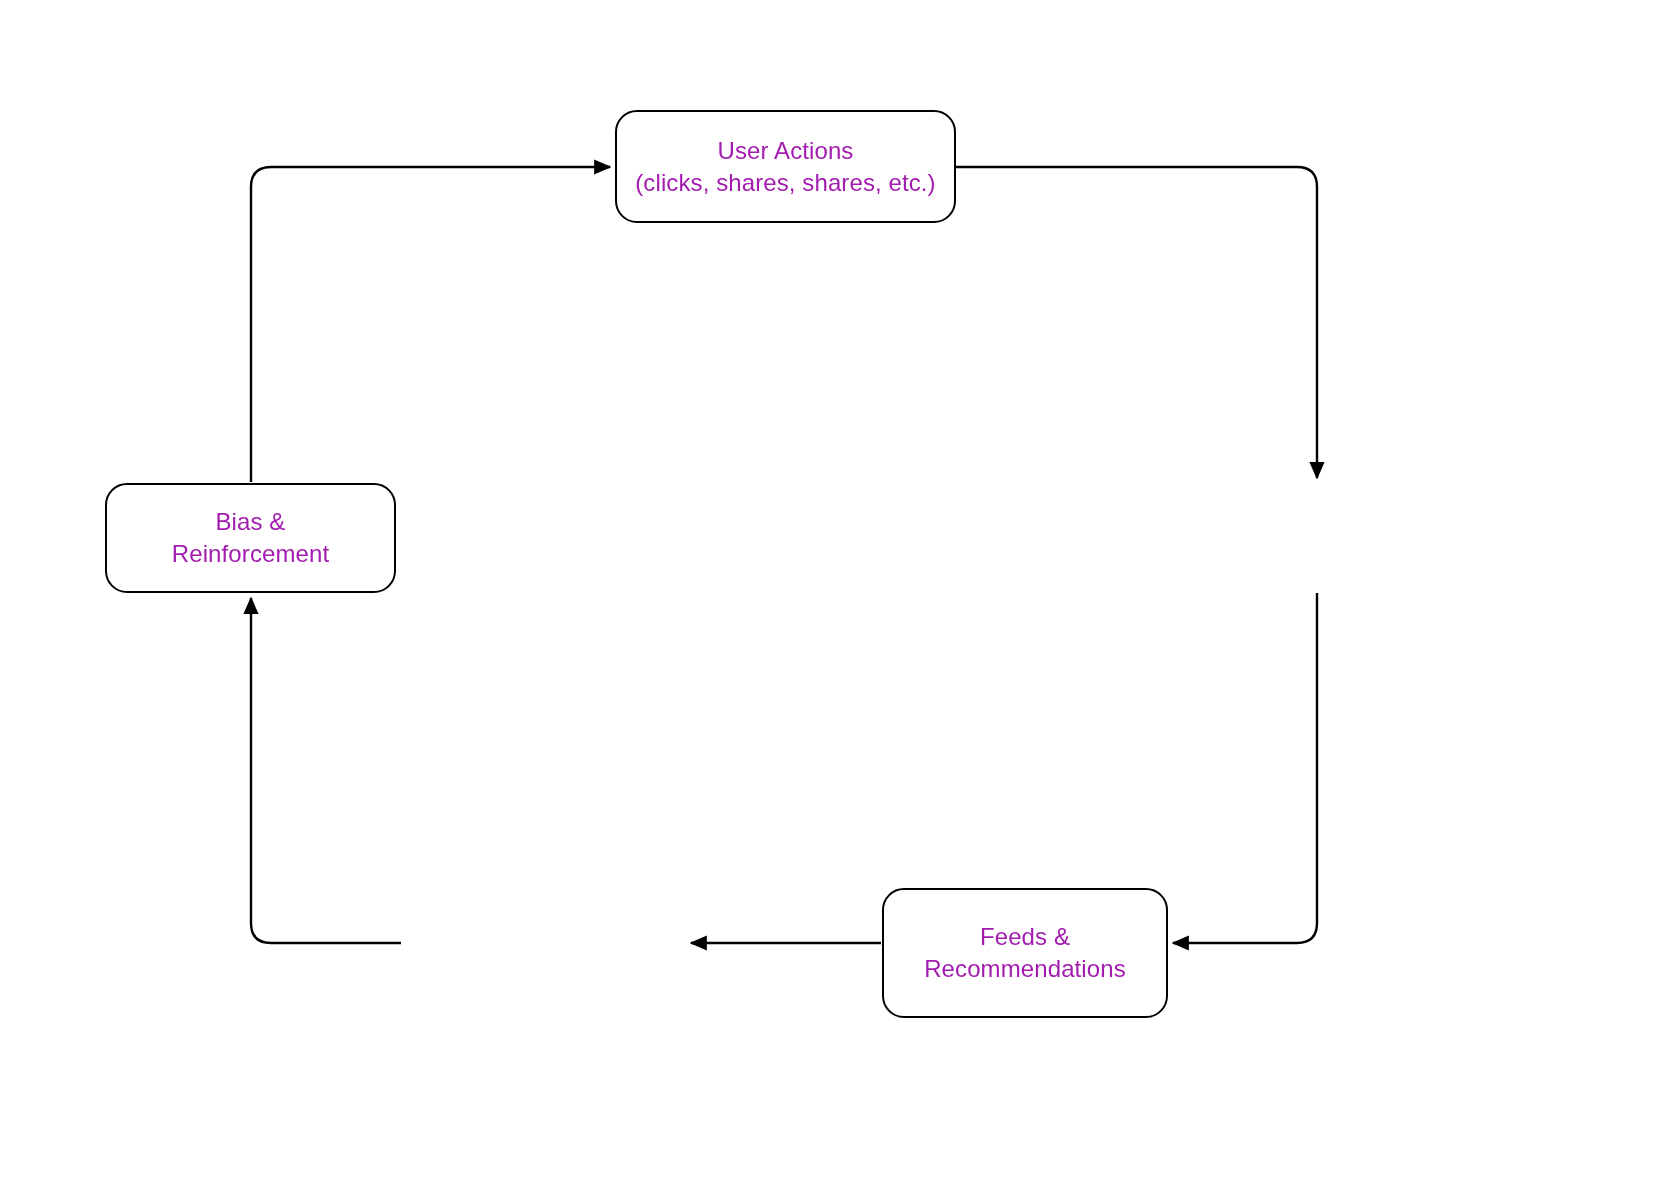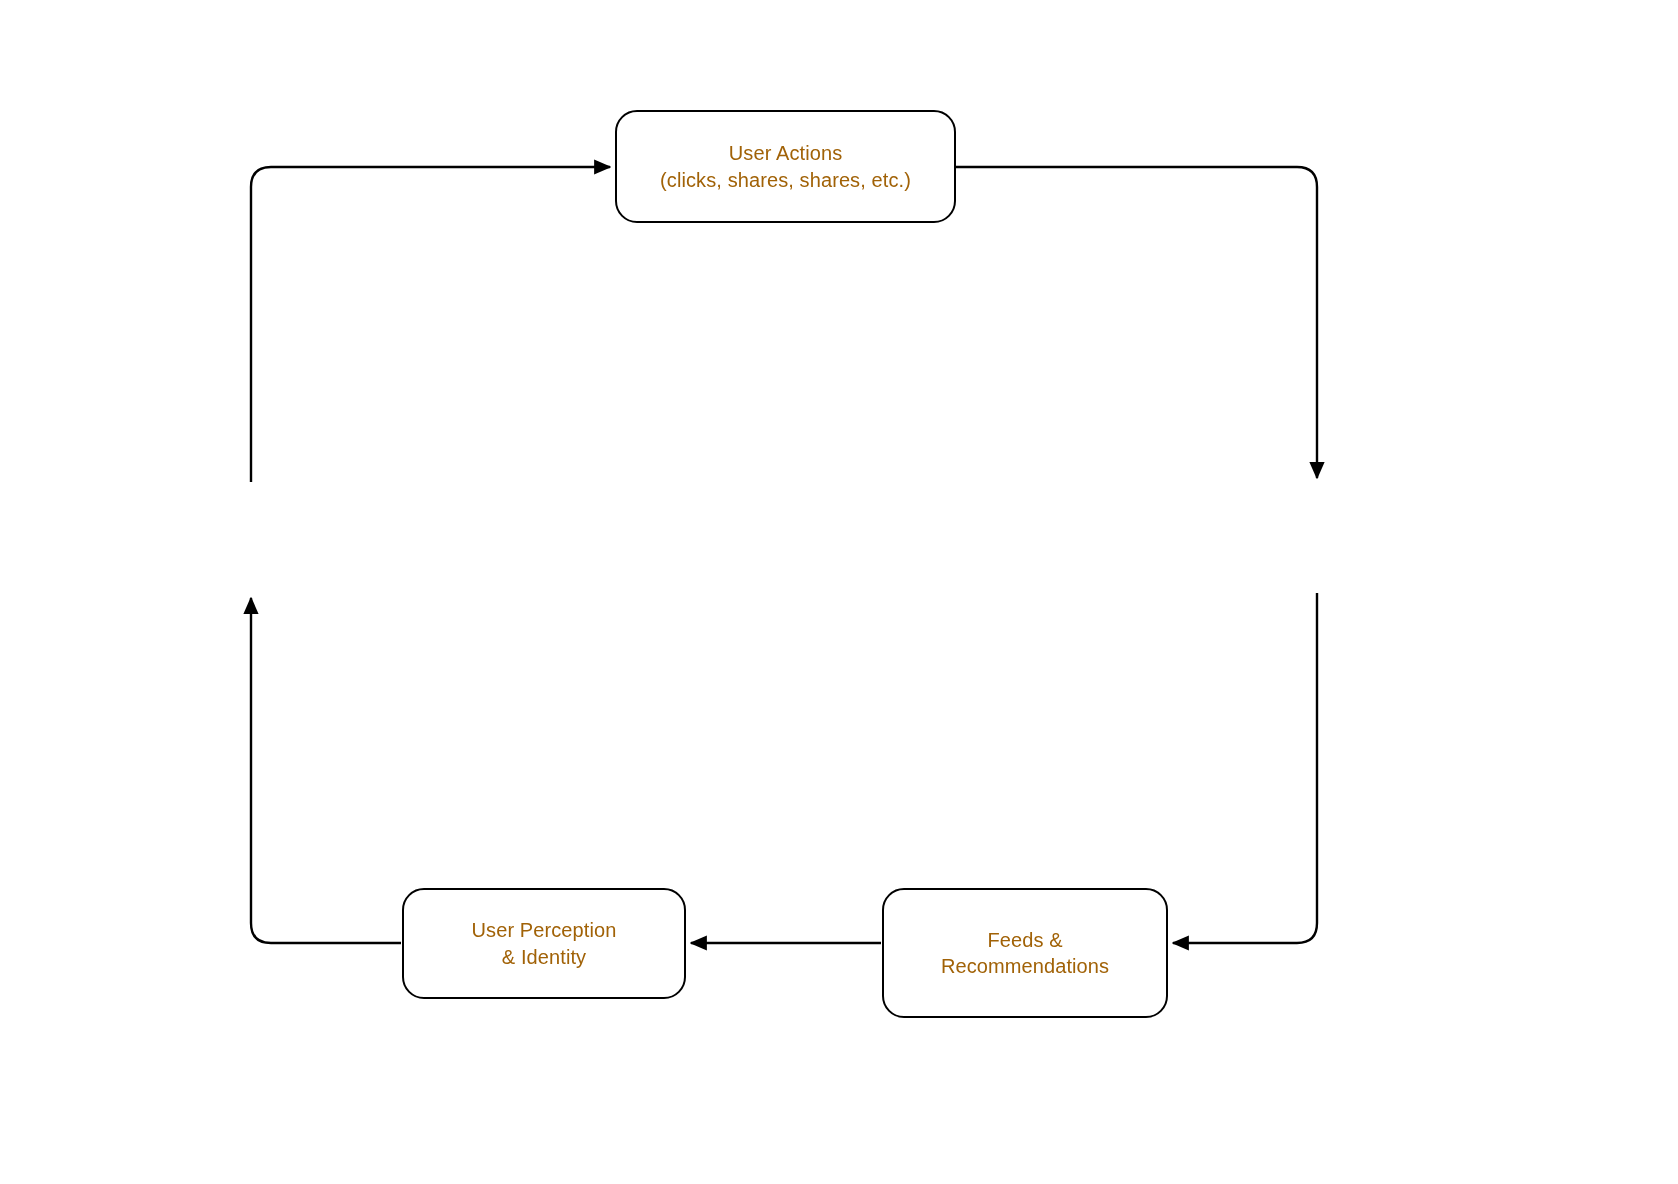--- a/index.html
+++ b/index.html
@@ -29,22 +29,22 @@
   .node {
     position: absolute;
     box-sizing: border-box;
     border: 2px solid #000000;
     border-radius: 22px;
     background: #ffffff;
     display: flex;
     align-items: center;
     justify-content: center;
     text-align: center;
-    color: #a16207;
-    font-size: 20px;
+    color: #a21caf;
+    font-size: 24px;
     line-height: 1.32;
     font-weight: 400;
     letter-spacing: 0.1px;
   }
   .node .lines {
     padding: 0 10px;
   }
   .node .l {
     display: block;
     white-space: nowrap;
@@ -87,21 +87,21 @@
   </div>
 
 
   <div class="node" id="node-feeds">
     <span class="lines">
       <span class="l">Feeds &amp;</span>
       <span class="l">Recommendations</span>
     </span>
   </div>
 
-  <div class="node" id="node-perception">
+
+  <div class="node" id="node-bias">
     <span class="lines">
-      <span class="l">User Perception</span>
-      <span class="l">&amp; Identity</span>
+      <span class="l">Bias &amp;</span>
+      <span class="l">Reinforcement</span>
     </span>
   </div>
-
 
 </div>
 
 </body></html>

